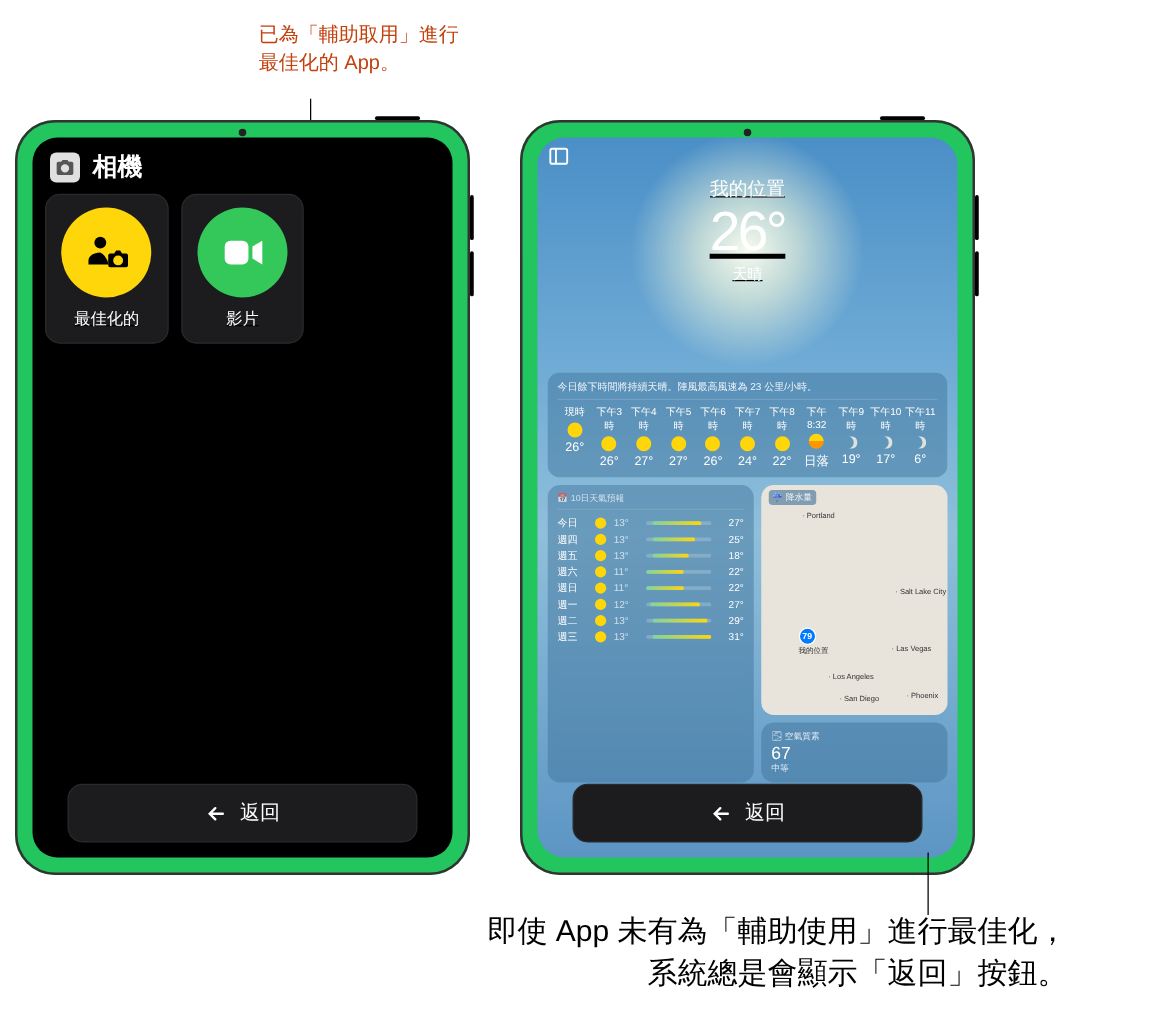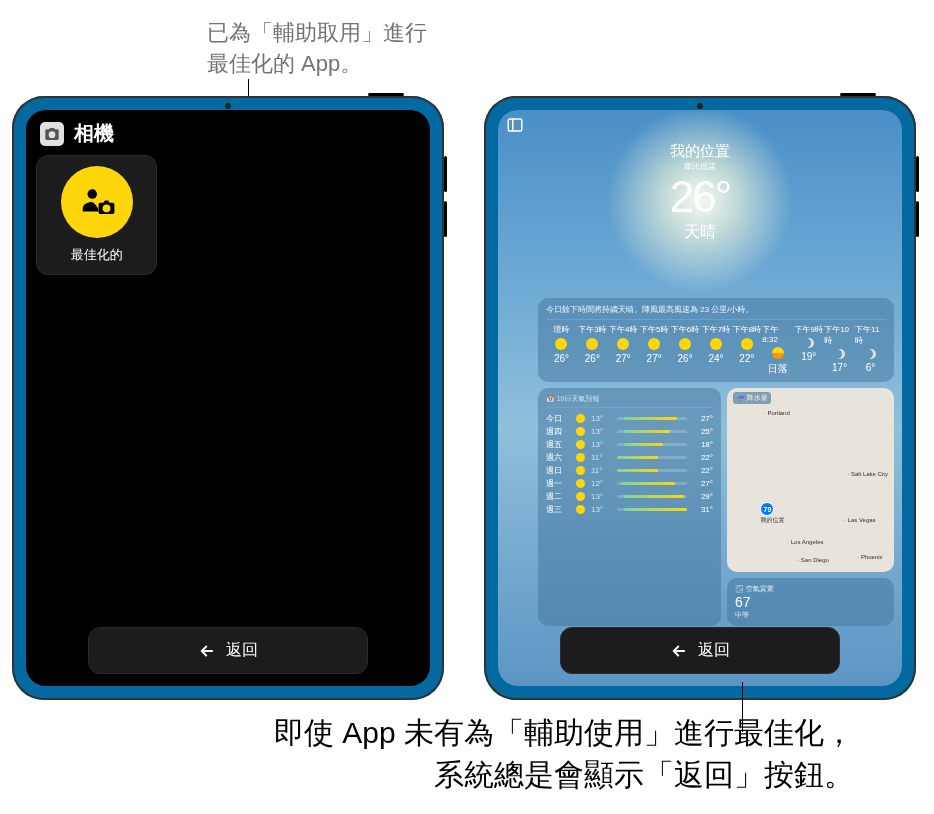--- a/index.html
+++ b/index.html
@@ -7,29 +7,29 @@
       font-family: -apple-system, "Helvetica Neue", Arial, sans-serif;
       background: #fff;
       width: 934px;
       height: 814px;
       position: relative;
     }
     .callout-top {
       position: absolute;
       top: 18px;
       left: 207px;
-      font-size: 22px;
+      font-size: 16px;
       line-height: 1.4;
-      color: #737373;
+      color: #c2410c;
     }
     .callout-bottom {
       position: absolute;
       bottom: 18px;
       right: 80px;
-      font-size: 30px;
+      font-size: 24px;
       line-height: 1.4;
       color: #000;
       text-align: right;
     }
     .callout-line-top {
       position: absolute;
       top: 79px;
       left: 248px;
       width: 1px;
       height: 94px;
@@ -44,27 +44,28 @@
       background: #000;
     }
     .ipads-container {
       position: absolute;
       top: 96px;
       left: 12px;
       display: flex;
       gap: 40px;
     }
     .ipad-frame {
-      width: 432px;
+      width: 364px;
       height: 604px;
-      background: #0369a1;
+      background: #22c55e;
       border-radius: 32px;
       padding: 14px;
       position: relative;
       box-shadow: inset 0 0 0 2px #333;
+      text-decoration: underline;
     }
     .ipad-frame::before {
       content: "";
       position: absolute;
       top: 7px;
       left: 50%;
       transform: translateX(-50%);
       width: 6px;
       height: 6px;
       background: #222;
@@ -166,20 +167,21 @@
       color: #fff;
       font-size: 16px;
       font-weight: 500;
     }
     
     .weather-screen {
       background: linear-gradient(180deg, #4a8fc7 0%, #6ba8d4 28%, #8fbfda 55%, #5c95c4 100%);
       position: relative;
       color: #fff;
       font-size: 11px;
+      border-radius: 22px;
     }
     .sun-glow {
       position: absolute;
       top: -20px;
       left: 50%;
       transform: translateX(-50%);
       width: 220px;
       height: 220px;
       background: radial-gradient(circle, rgba(255,255,240,0.95) 0%, rgba(255,255,220,0.6) 25%, rgba(255,255,200,0) 60%);
       border-radius: 50%;
@@ -193,45 +195,44 @@
     }
     .weather-header {
       text-align: center;
       padding-top: 32px;
       position: relative;
       z-index: 1;
     }
     .weather-loc { font-size: 15px; font-weight: 500; }
     .weather-sub { font-size: 8px; opacity: 0.9; }
     .weather-temp { font-size: 44px; font-weight: 200; letter-spacing: -2px; }
-    .weather-cond { font-size: 16px; margin-bottom: 2px; }
+    .weather-cond { font-size: 12px; margin-bottom: 2px; }
     .weather-hl { font-size: 10px; }
     .weather-content {
       position: absolute;
       top: 188px;
       left: 8px;
       right: 8px;
       bottom: 60px;
       display: flex;
       flex-direction: column;
       gap: 6px;
     }
     .weather-card {
       background: rgba(60,110,150,0.45);
       border-radius: 10px;
       padding: 6px 8px;
       backdrop-filter: blur(4px);
-      margin-left: 32px;
     }
     .forecast-desc { font-size: 8px; opacity: 0.9; padding-bottom: 4px; border-bottom: 1px solid rgba(255,255,255,0.15); }
     .hourly-row {
       display: flex;
       justify-content: space-between;
       padding-top: 4px;
-      text-align: left;
+      text-align: center;
     }
     .hourly-item { display: flex; flex-direction: column; align-items: center; gap: 3px; font-size: 8px; flex: 1; }
     .hourly-item .temp { font-size: 10px; font-weight: 500; }
     .icon-sun { width: 12px; height: 12px; background: #ffd60a; border-radius: 50%; }
     .icon-sunset { width: 12px; height: 12px; background: linear-gradient(180deg,#ffd60a 50%,#ff9500 50%); border-radius: 50%; }
     .icon-moon { width: 10px; height: 10px; border-radius: 50%; box-shadow: inset -3px 0 0 0 #e0e0e0; }
     .weather-row2 { display: flex; gap: 6px; flex: 1; }
     .forecast-list { flex: 1; display: flex; flex-direction: column; gap: 2px; font-size: 8px; }
     .forecast-header { font-size: 7px; opacity: 0.7; padding-bottom: 3px; border-bottom: 1px solid rgba(255,255,255,0.15); margin-bottom: 2px;}
     .day-row { display: flex; align-items: center; gap: 6px; padding: 1px 0;}
@@ -275,20 +276,29 @@
         <div class="camera-tile">
           <div class="tile-circle yellow">
             <svg width="38" height="38" viewBox="0 0 24 24" fill="#000">
                 <circle cx="9" cy="7" r="3"></circle>
                 <path d="M9 12c-3 0-6 1.5-6 4v2h10c0-1-.3-1.8-.7-2.5A7.5 7.5 0 009 12z"></path>
                 <path d="M17 11l-1 1.5h-2a1 1 0 00-1 1v5a1 1 0 001 1h8a1 1 0 001-1v-5a1 1 0 00-1-1h-2L19 11h-2zm1 2.5a2.5 2.5 0 110 5 2.5 2.5 0 010-5z"></path>
               </svg>
           </div>
           <div class="tile-label">最佳化的</div>
         </div>
+        <div class="camera-tile">
+          <div class="tile-circle green">
+            <svg width="38" height="38" viewBox="0 0 24 24" fill="#fff">
+                <rect x="3" y="6" width="12" height="12" rx="3"></rect>
+                <path d="M17 9l5-3v12l-5-3z"></path>
+              </svg>
+          </div>
+          <div class="tile-label">影片</div>
+        </div>
       </div>
       <div class="back-bar">
         <svg width="18" height="18" viewBox="0 0 24 24" fill="none" stroke="#fff" stroke-width="2.5" stroke-linecap="round">
             <path d="M19 12H5M11 18l-6-6 6-6"></path>
           </svg>
         <span>返回</span>
       </div>
     </div>
   </div>
 
@@ -297,21 +307,20 @@
     <div class="ipad-button-side"></div>
     <div class="ipad-button-side2"></div>
     <div class="screen weather-screen">
       <div class="sun-glow"></div>
       <svg class="weather-topbar" viewBox="0 0 24 24" fill="none" stroke="#fff" stroke-width="2">
           <rect x="3" y="4" width="18" height="16" rx="2"></rect>
           <line x1="9" y1="4" x2="9" y2="20"></line>
         </svg>
       <div class="weather-header">
         <div class="weather-loc">我的位置</div>
-        <div class="weather-sub">庫比提諾</div>
         <div class="weather-temp">26°</div>
         <div class="weather-cond">天晴</div>
       </div>
       <div class="weather-content">
         <div class="weather-card">
           <div class="forecast-desc">今日餘下時間將持續天晴。陣風最高風速為 23 公里/小時。</div>
           <div class="hourly-row" id="hourly-row">
               <div class="hourly-item">
                 <div>現時</div>
                 <div class="icon-sun"></div>

